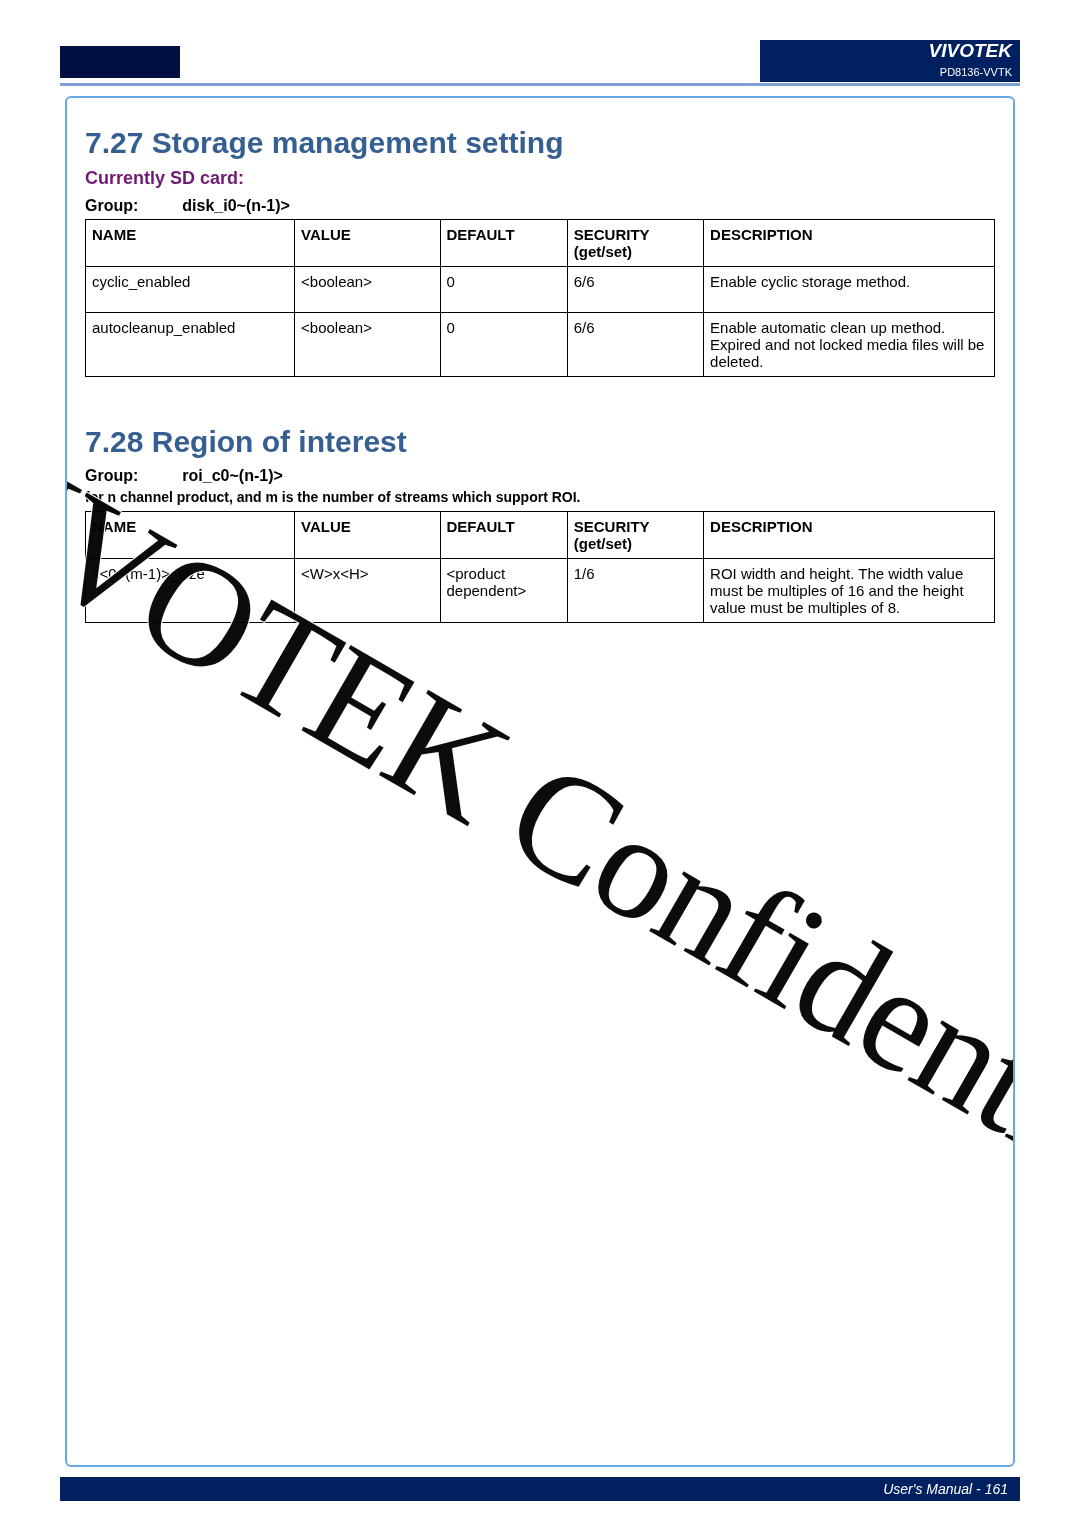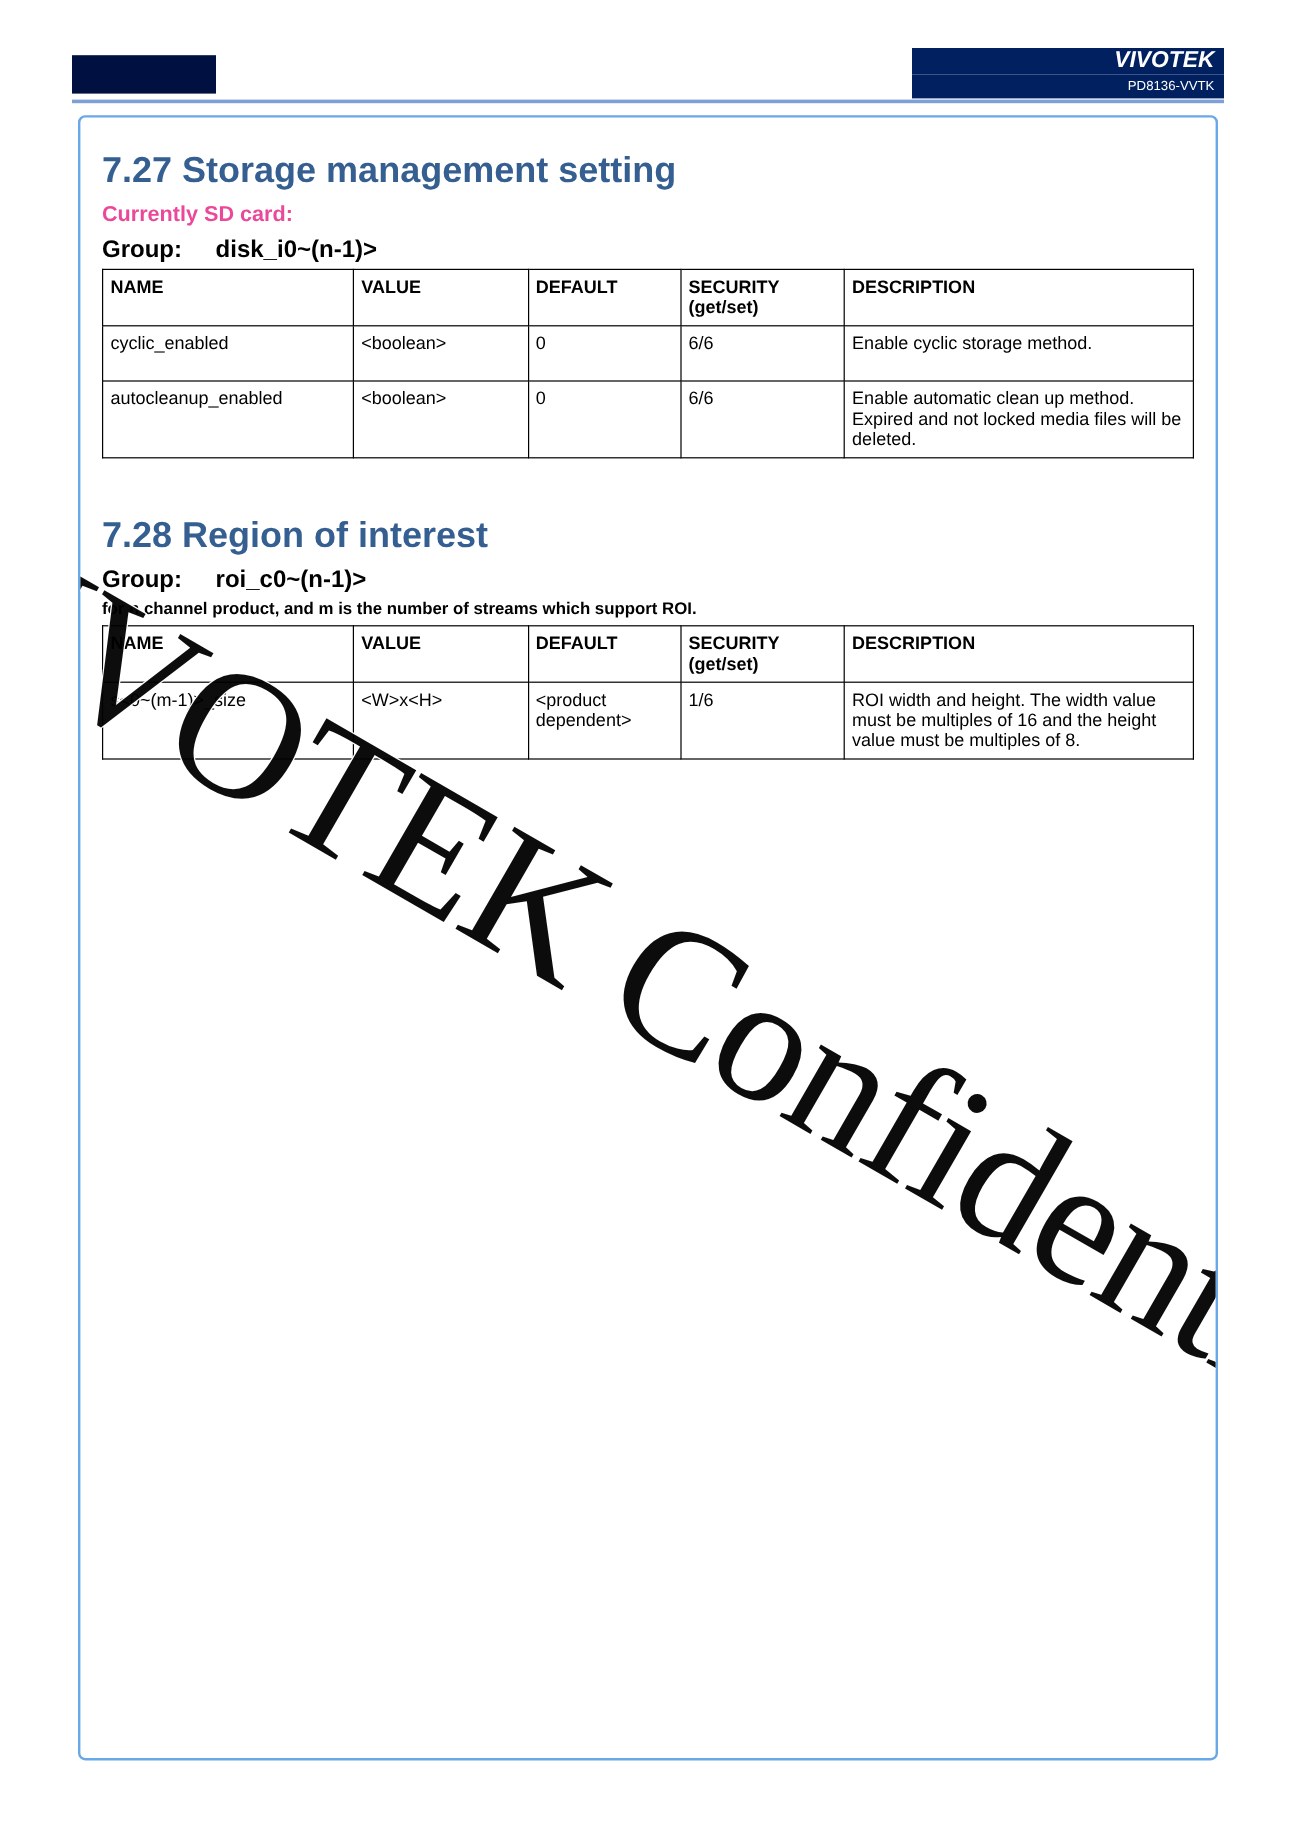--- a/index.html
+++ b/index.html
@@ -73,32 +73,32 @@
   }
 
   h2.section {
     color: #365f91;
     font-size: 30px;
     font-weight: bold;
     margin-top: 8px;
     margin-bottom: 8px;
   }
   .sub {
-    color: #ec4899;
+    color: #701a75;
     font-size: 18px;
     font-weight: bold;
     margin-bottom: 8px;
   }
   .grpline {
-    font-size: 20px;
+    font-size: 16px;
     font-weight: bold;
     margin-bottom: 4px;
     display: flex;
     align-items: baseline;
-    gap: 28px;
+    gap: 44px;
     text-align: right;
   }
   .grpline .lbl { display:inline-block; }
   .grpline .val { font-weight: bold; }
   .right-glyph { margin-left: auto; margin-right: 260px; }
 
   table.params {
     width: 100%;
     border-collapse: collapse;
     font-size: 15px;
@@ -258,14 +258,19 @@
         <td>ROI width and height. The width value must be multiples of 16 and the height value must be multiples of 8.</td>
       </tr>
     </tbody>
       </table>
 
     <div class="watermark-outline">VIVOTEK Confidential</div>
     <div class="watermark">VIVOTEK Confidential</div>
 
   </div>
 
+  <div class="footer">
+    <span></span>
+    <span class="center"></span>
+    <span>User's Manual - 161</span>
+  </div>
 
 </div>
 
 </body></html>

